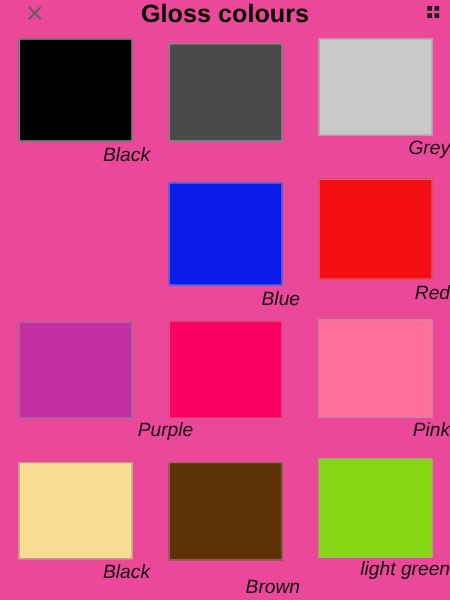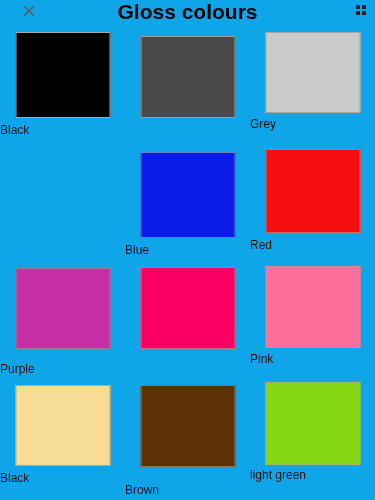--- a/index.html
+++ b/index.html
@@ -12,21 +12,21 @@
     height: 500px;
     overflow: hidden;
     font-family: "Liberation Sans", sans-serif;
     position: relative;
   }
 
   #page {
     position: relative;
     width: 375px;
     height: 500px;
-    background: #0ea5e9;
+    background: #ec4899;
   }
 
   
   .topbar {
     position: absolute;
     left: 0;
     top: 0;
     width: 375px;
     height: 26px;
   }
@@ -104,26 +104,27 @@
     left: 50%;
     transform: translateX(-50%);
     width: 95px;
     height: 86px;
     box-sizing: border-box;
   }
   .swatch-label {
     position: absolute;
     left: 0;
     width: 125px;
-    text-align: left;
-    font-size: 12px;
+    text-align: right;
+    font-size: 16px;
     line-height: 14px;
     color: #111111;
     font-family: "Liberation Sans", sans-serif;
     white-space: nowrap;
+    font-style: italic;
   }
 </style>
 </head>
 <body>
 
 <div id="page">
 
   <div class="topbar">
     <div class="close-icon">
       <svg width="14" height="14" viewBox="0 0 14 14" aria-hidden="true">
@@ -161,21 +162,21 @@
           <div class="swatch-label" style="top: 99px;">Blue</div>
         </div>
         <div class="swatch-cell c2">
           <div class="swatch-box" style="background: rgb(244, 13, 17); border: 1px solid rgb(207, 106, 106); top: 5px; height: 84px;"></div>
           <div class="swatch-label" style="top: 94px;">Red</div>
         </div>
       </div>
       <div class="swatch-row">
         <div class="swatch-cell c0">
           <div class="swatch-box" style="background: rgb(196, 47, 163); border: 1px solid rgb(157, 125, 150); top: 6px; height: 81px;"></div>
-          <div class="swatch-label" style="top: 100px;">Purple</div>
+          <div class="swatch-label" style="top: 90px; padding-left: 36px;">Purple</div>
         </div>
         <div class="swatch-cell c1">
           <div class="swatch-box" style="background: rgb(251, 0, 99); border: 1px solid rgb(207, 108, 147); top: 5px; height: 82px;"></div>
         </div>
         <div class="swatch-cell c2">
           <div class="swatch-box" style="background: rgb(255, 111, 156); border: 1px solid rgb(204, 139, 162); top: 4px; height: 82px;"></div>
           <div class="swatch-label" style="top: 90px;">Pink</div>
         </div>
       </div>
       <div class="swatch-row">

